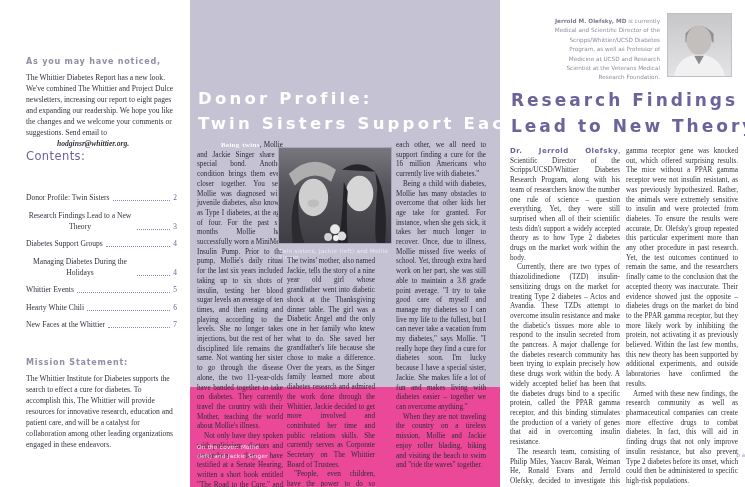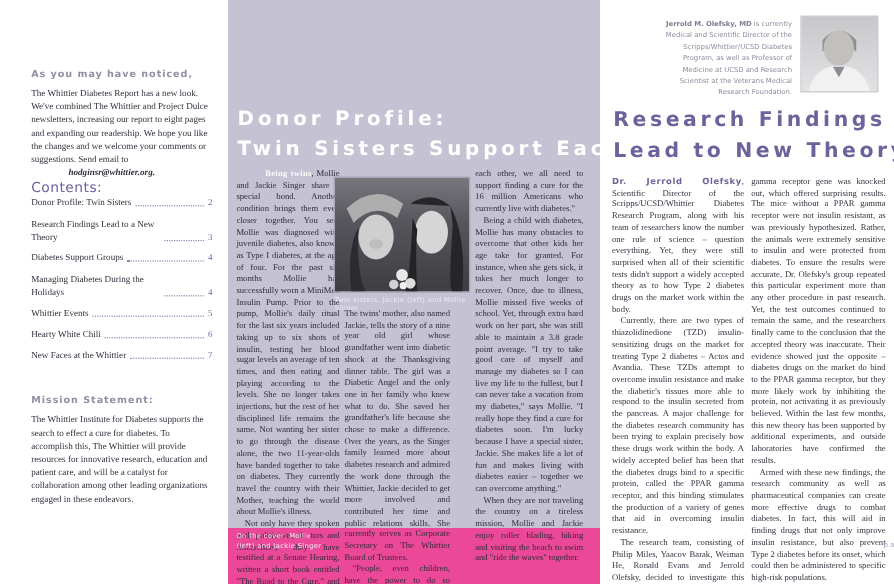--- a/index.html
+++ b/index.html
@@ -6,31 +6,31 @@
   html, body { width: 745px; height: 487px; }
   body { font-family: "Liberation Serif", serif; background: #ffffff; }
   .page { position: relative; width: 745px; height: 487px; overflow: hidden; background: #ec4899; }
 
   
   .sidebar { position: absolute; left: 0; top: 0; width: 190px; height: 487px; background: #ffffff; padding: 57px 13px 0 26px; }
   .notice-heading { font-family: "DejaVu Sans", sans-serif; font-weight: bold; font-size: 8px; letter-spacing: 0.8px; color: #8f90a4; }
   .notice-body { margin-top: 6px; font-size: 7.6px; line-height: 11px; color: #33323e; }
   .notice-email { font-style: italic; font-weight: bold; padding-left: 31px; }
   .contents-heading { font-family: "DejaVu Sans", sans-serif; font-weight: normal; font-size: 11.5px; letter-spacing: 0.4px; color: #6a63a0; }
-  .toc { margin-top: 0; list-style: none; }
+  .toc { margin-top: 29px; list-style: none; text-align: center; }
   .toc-row { display: flex; align-items: flex-end; margin-bottom: 6.5px; font-size: 7.6px; line-height: 11px; color: #33323e; }
   .toc-label { max-width: 108px; }
   .toc-dots { flex: 1; border-bottom: 1.6px dotted #8c87ad; margin: 0 3px 2px 3px; min-width: 10px; }
   .toc-page { color: #6a63a0; font-size: 7.4px; }
   .mission-heading { margin-top: 28px; font-family: "DejaVu Sans", sans-serif; font-weight: bold; font-size: 8px; letter-spacing: 0.8px; color: #8f90a4; }
   .mission-body { margin-top: 6px; font-size: 7.6px; line-height: 11px; color: #33323e; }
   .folio { font-family: "DejaVu Sans", sans-serif; font-size: 5.8px; letter-spacing: 1.6px; color: #a7a3c2; }
 
   
-  .feature { position: absolute; left: 190px; top: 0; width: 310px; height: 440px; background: #c5c2d3; }
+  .feature { position: absolute; left: 190px; top: 0; width: 310px; height: 387px; background: #c5c2d3; }
   .feature-title { position: absolute; left: 8px; top: 86px; font-family: "DejaVu Sans", sans-serif; font-weight: bold; font-size: 16.5px; line-height: 25px; letter-spacing: 3.2px; color: #ffffff; white-space: nowrap; }
   .fcol { position: absolute; font-size: 7.2px; line-height: 9.7px; color: #2e2c38; text-align: justify; }
   .fcol p + p { text-indent: 7px; }
   .fcol1 { left: 7px; top: 141px; width: 86px; }
   .fcol2 { left: 97px; top: 257px; width: 88px; }
   .fcol3 { left: 206px; top: 141px; width: 90px; }
   .lead-in { font-family: Liberation Serif, serif; font-weight: bold; font-size: 7px; color: rgba(255,255,255,0.95); letter-spacing: 0.3px; padding-left: 24px; }
   .twins-photo-wrap { position: absolute; left: 88px; top: 147px; width: 114px; height: 97px; border: 1px solid #a9a5bc; }
   .twins-photo-wrap svg { display: block; width: 100%; height: 100%; }
   .photo-caption { position: absolute; left: 89px; top: 248px; width: 112px; font-family: "DejaVu Sans", sans-serif; font-size: 5.6px; letter-spacing: 0.3px; color: #eceaf4; }

